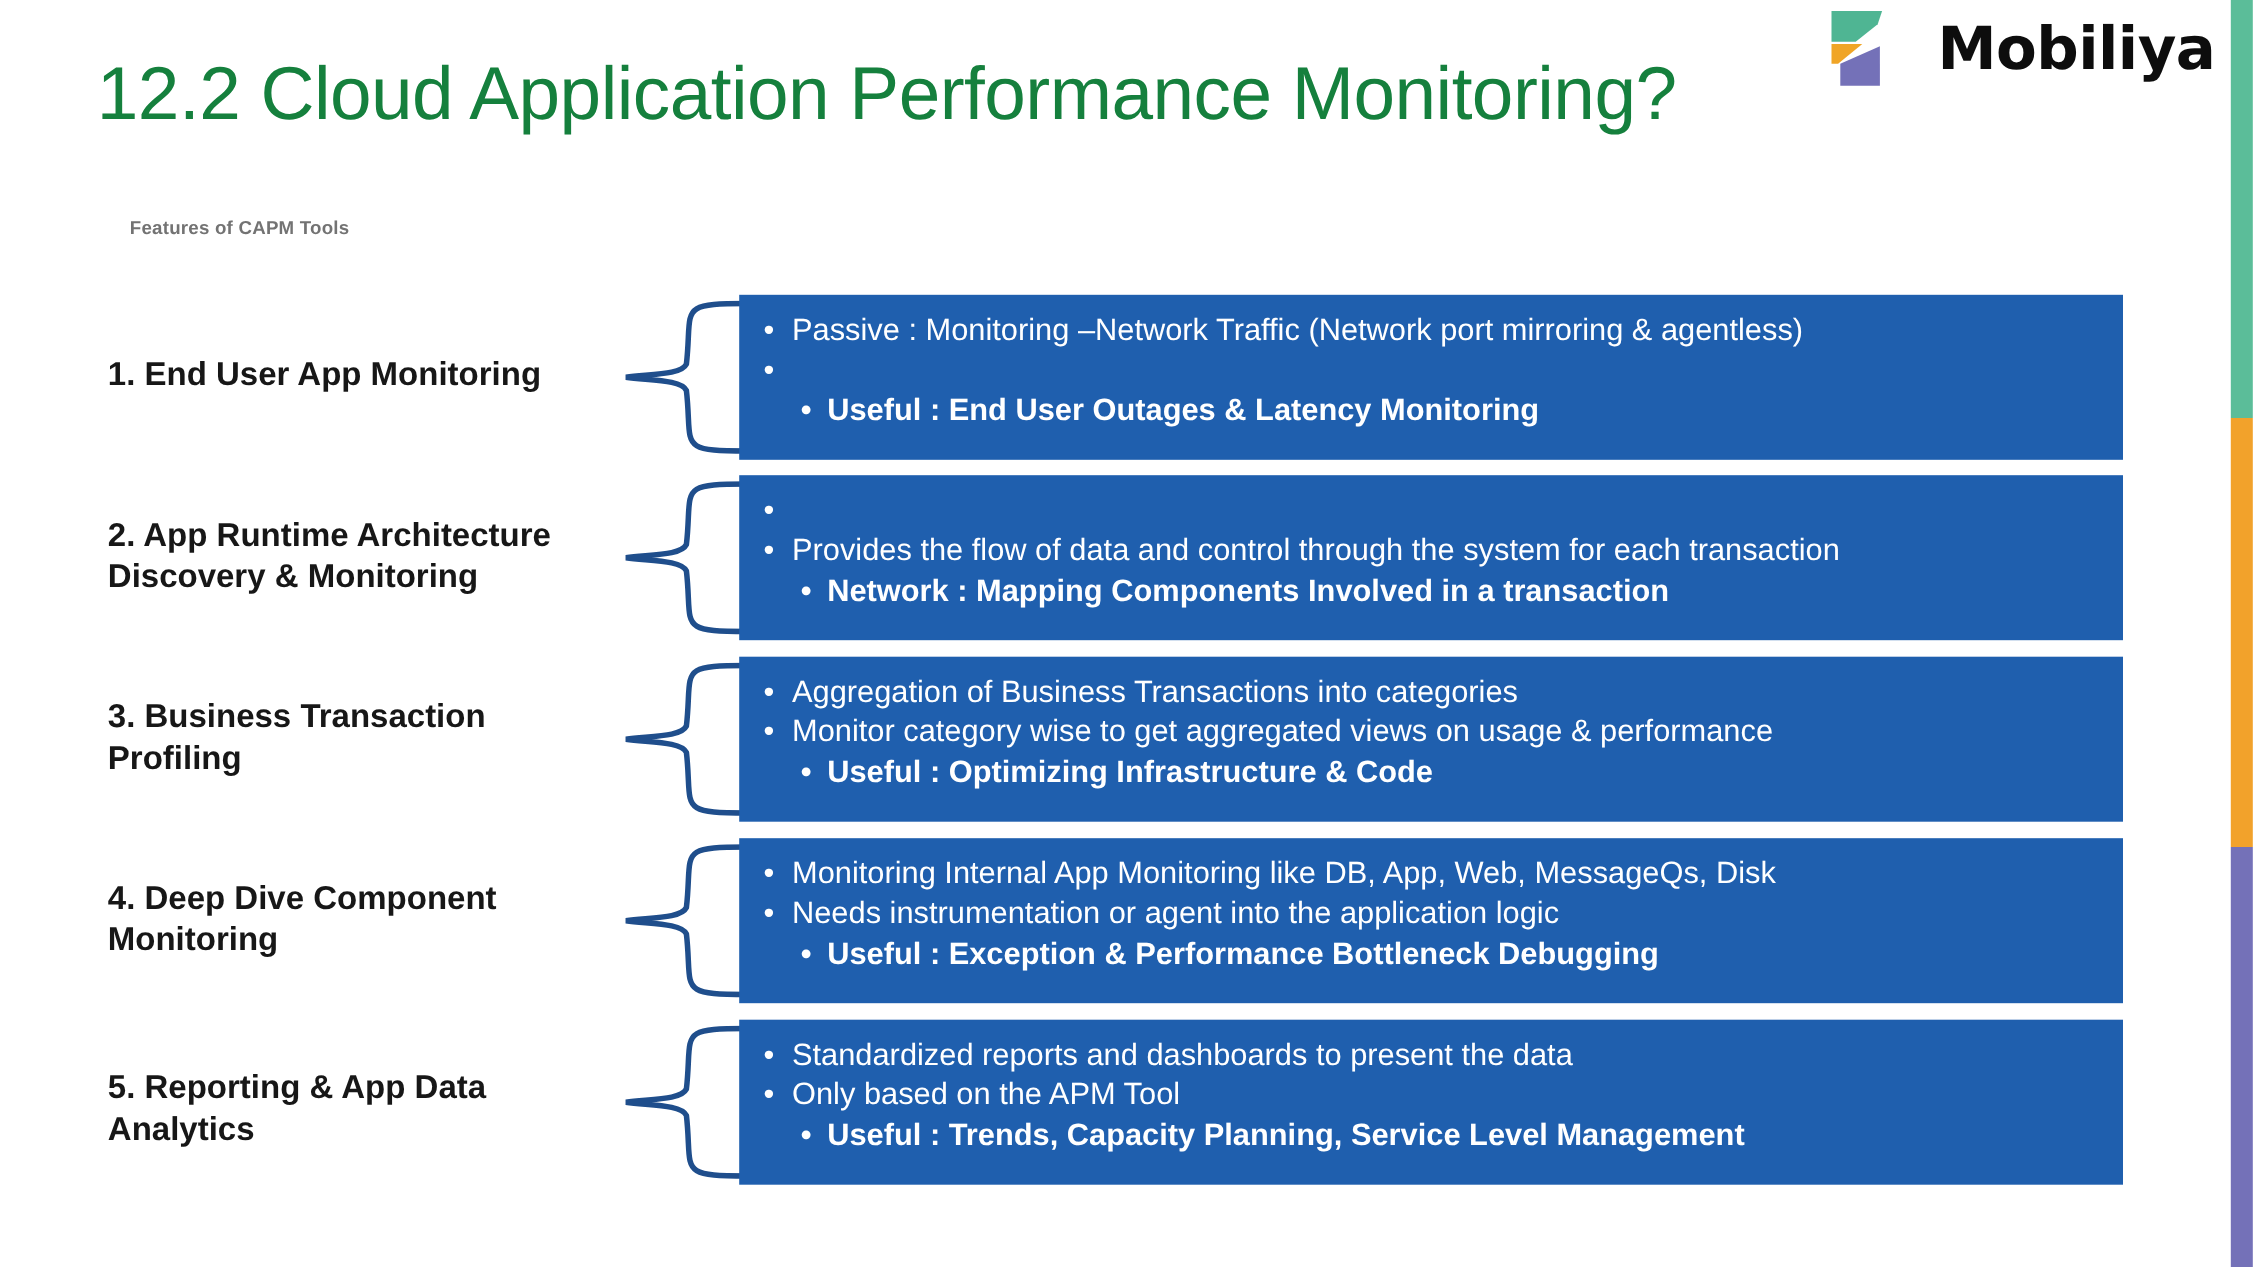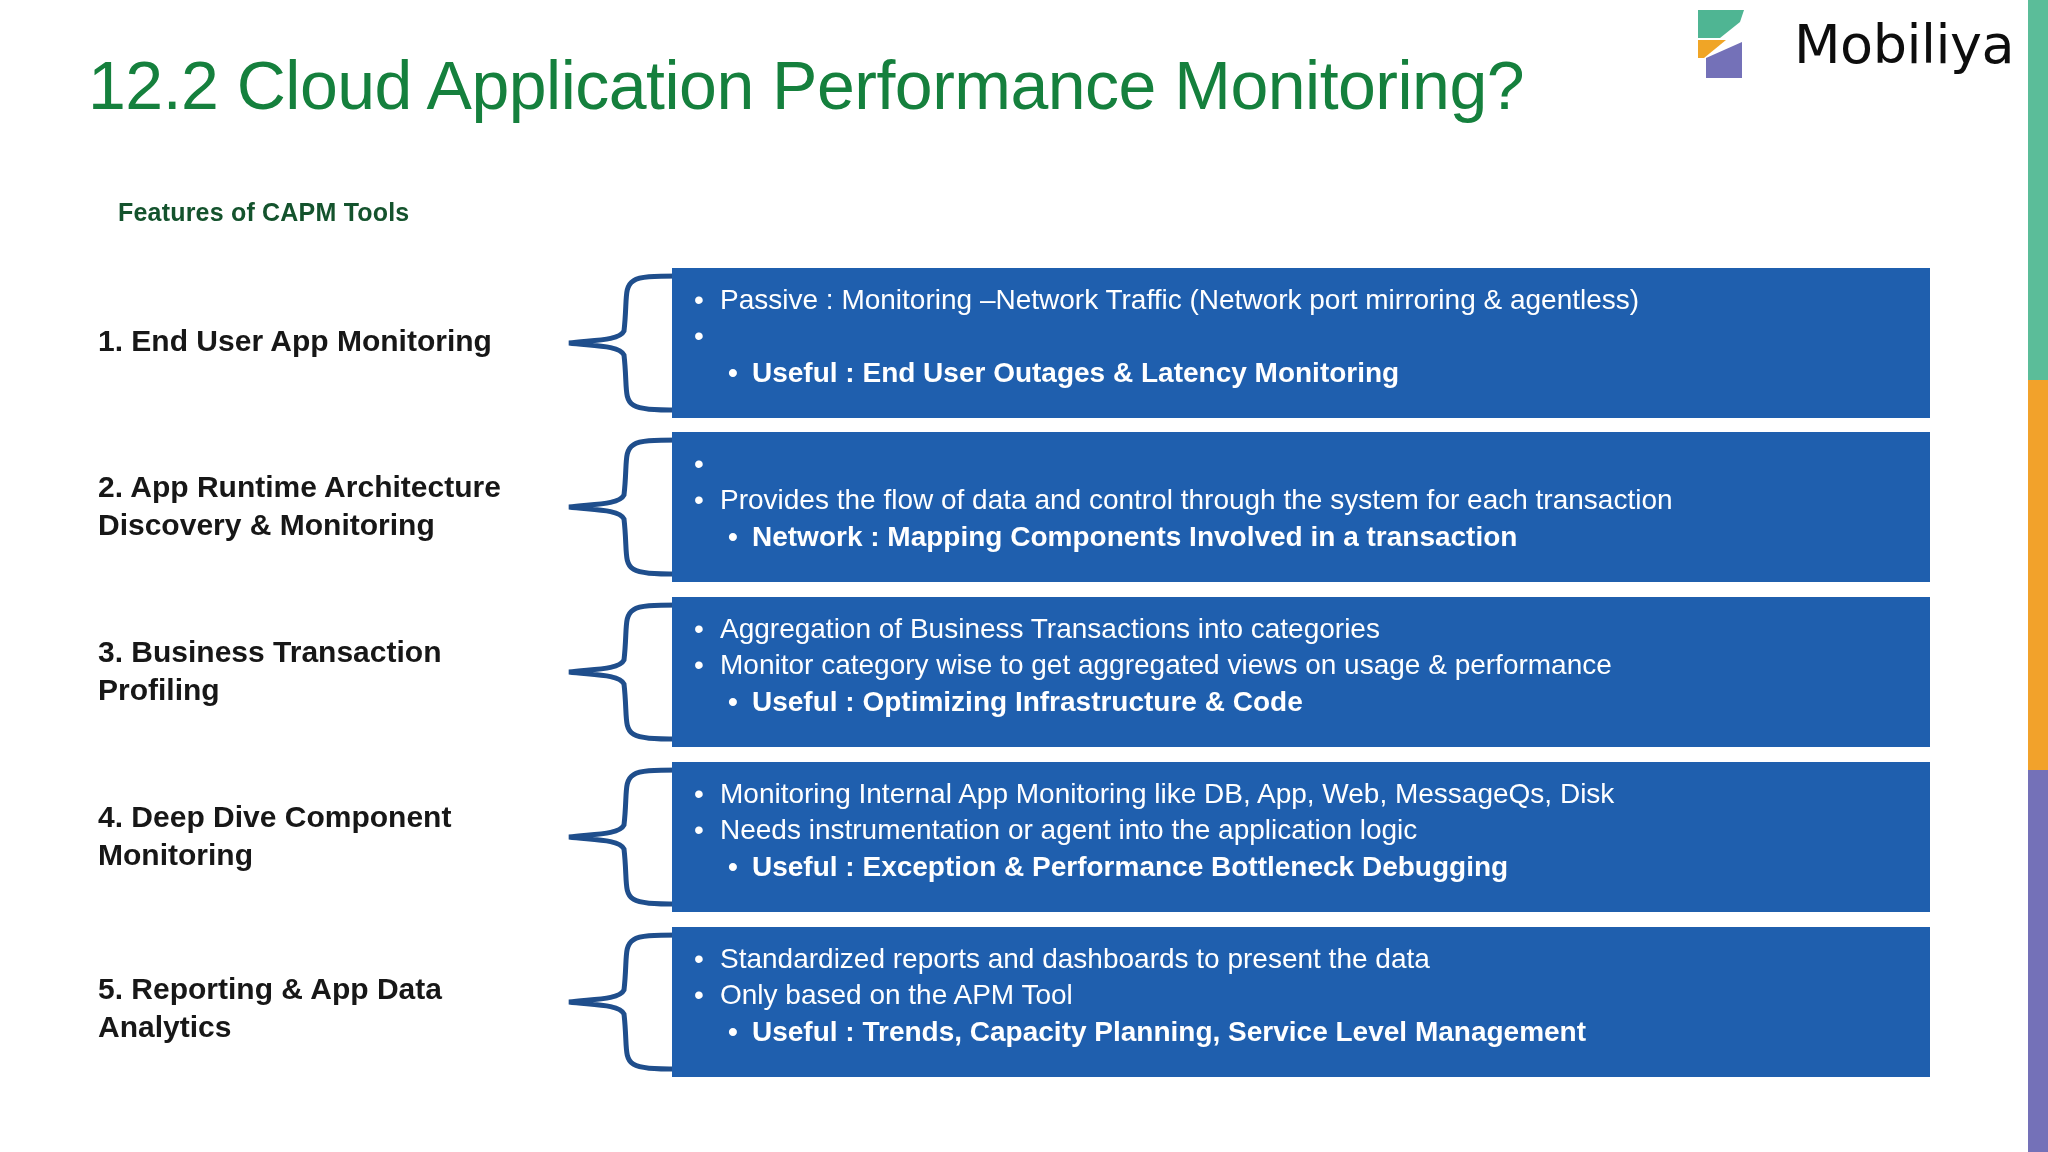--- a/index.html
+++ b/index.html
@@ -36,21 +36,21 @@
     right: 34px;
     display: flex;
     align-items: center;
     gap: 14px;
     z-index: 6;
   }
   .logo-mark { width: 62px; height: 74px; position: relative; }
   .logo-text {
     font-family: "DejaVu Sans", sans-serif;
     font-size: 54px;
-    font-weight: normal;
+    font-weight: bold;
     color: #0d0d0d;
     letter-spacing: -0.5px;
     line-height: 1;
     margin-left: 28px;
   }
 
   
   .slide-title {
     position: absolute;
     left: 88px;
@@ -61,23 +61,23 @@
     letter-spacing: -0.5px;
     white-space: nowrap;
     z-index: 4;
   }
 
   
   .slide-subtitle {
     position: absolute;
     left: 118px;
     top: 198px;
-    font-size: 25px;
+    font-size: 17px;
     font-weight: bold;
-    color: #14532d;
+    color: #737373;
     letter-spacing: 0.2px;
   }
 
   
   .row {
     position: absolute;
     left: 0;
     width: 2048px;
   }
   .row-label {

